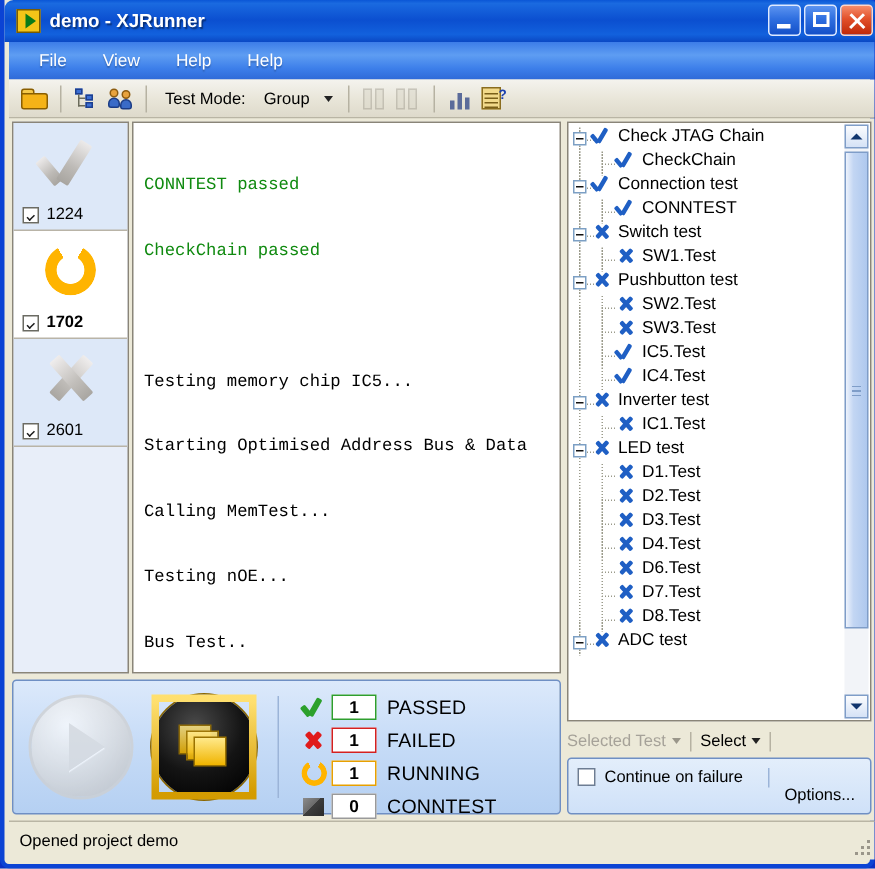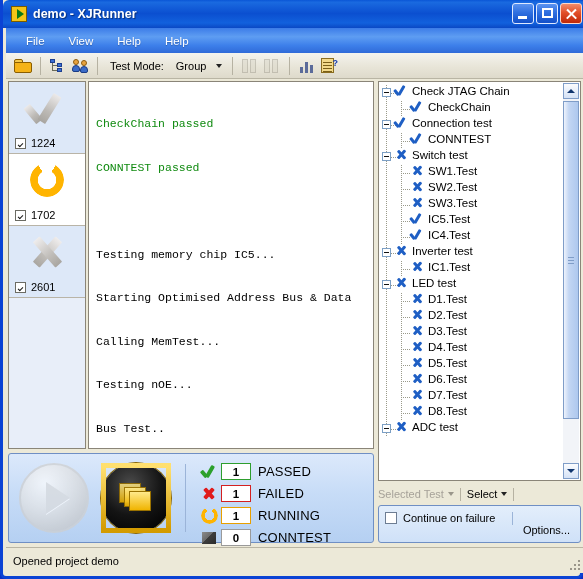--- a/index.html
+++ b/index.html
@@ -114,21 +114,21 @@
     box-sizing:border-box;border:1px solid #8a8578;background:#e8eef9;
     overflow:hidden;
   }
   .thumb{
     position:relative;height:72px;box-sizing:border-box;
     border-bottom:1px solid #b9b4a7;background:#dde8f8;
   }
   .thumb.sel{background:#ffffff;}
   .thumb .art{position:absolute;left:0;top:0;width:76px;height:52px;display:flex;align-items:center;justify-content:center;}
   .thumb .lbl{position:absolute;left:6px;bottom:4px;display:flex;align-items:center;gap:5px;font-size:11px;color:#000;}
-  .thumb.sel .lbl{font-weight:normal;text-align:center;}
+  .thumb.sel .lbl{font-weight:bold;text-align:center;}
   .cbx{
     width:11px;height:11px;box-sizing:border-box;background:#fff;
     border:1px solid #6b6b63;position:relative;
   }
   .cbx:after{
     content:"";position:absolute;left:2px;top:4px;width:4px;height:2px;
     border-left:1.6px solid #1a1a1a;border-bottom:1.6px solid #1a1a1a;
     transform:rotate(-45deg);
   }
   
@@ -416,22 +416,22 @@
               </div>
           </div>
           <div class="lbl">
             <span class="cbx"></span>
             <span>2601</span>
           </div>
         </div>
       </div>
 
       <div class="console">
+        <div class="ok">CONNTEST passed</div>
         <div class="ok">CheckChain passed</div>
-        <div class="ok">CONNTEST passed</div>
         <div>&nbsp;</div>
         <div>Testing memory chip IC5...</div>
         <div>Starting Optimised Address Bus &amp; Data</div>
         <div>Calling MemTest...</div>
         <div>Testing nOE...</div>
         <div>Bus Test..</div>
       </div>
     </div>
 
     <div class="ctrlpanel">
@@ -543,86 +543,96 @@
               <span class="dotline" style="left: 22px; top: 0px; height: 16px;"></span>
               <span class="dotline h" style="left: 22px; top: 8px;"></span>
               <span class="bx" style="margin-left: 32px;">
                 <span class="a"></span>
                 <span class="b"></span>
               </span>
               <span class="tlabel2">SW1.Test</span>
             </div>
             <div class="trow">
               <span class="dotline" style="left: 7px; top: 0px; height: 16px;"></span>
-              <span class="dotline" style="left: 22px; top: 0px; height: 16px;"></span>
-              <span class="dotline h" style="left: 22px; top: 8px;"></span>
-              <span class="bx" style="margin-left: 32px;">
-                <span class="a"></span>
-                <span class="b"></span>
-              </span>
-              <span class="tlabel2">SW2.Test</span>
-            </div>
-            <div class="trow">
-              <span class="dotline" style="left: 7px; top: 0px; height: 16px;"></span>
-              <span class="dotline" style="left: 22px; top: 0px; height: 16px;"></span>
-              <span class="dotline h" style="left: 22px; top: 8px;"></span>
-              <span class="bx" style="margin-left: 32px;">
-                <span class="a"></span>
-                <span class="b"></span>
-              </span>
-              <span class="tlabel2">SW3.Test</span>
-            </div>
-            <div class="trow">
-              <span class="dotline" style="left: 7px; top: 0px; height: 16px;"></span>
-              <span class="dotline" style="left: 22px; top: 0px; height: 16px;"></span>
-              <span class="dotline h" style="left: 22px; top: 8px;"></span>
-              <span class="bchk" style="margin-left: 32px;">
-                <span class="a"></span>
-                <span class="b"></span>
-              </span>
-              <span class="tlabel2">IC5.Test</span>
-            </div>
-            <div class="trow">
-              <span class="dotline" style="left: 7px; top: 0px; height: 16px;"></span>
-              <span class="dotline" style="left: 22px; top: 0px; height: 16px;"></span>
-              <span class="dotline h" style="left: 22px; top: 8px;"></span>
-              <span class="bchk" style="margin-left: 32px;">
-                <span class="a"></span>
-                <span class="b"></span>
-              </span>
-              <span class="tlabel2">IC4.Test</span>
-            </div>
-            <div class="trow">
-              <span class="dotline" style="left: 7px; top: 0px; height: 16px;"></span>
               <span class="dotline h" style="left: 12px; top: 8px;"></span>
               <span class="expander" style="left: 3px; top: 3px;"></span>
               <span class="bx" style="margin-left: 16px;">
                 <span class="a"></span>
                 <span class="b"></span>
               </span>
-              <span class="tlabel2">Inverter test</span>
-            </div>
-            <div class="trow">
-              <span class="dotline" style="left: 7px; top: 0px; height: 16px;"></span>
-              <span class="dotline" style="left: 22px; top: 0px; height: 16px;"></span>
-              <span class="dotline h" style="left: 22px; top: 8px;"></span>
-              <span class="bx" style="margin-left: 32px;">
-                <span class="a"></span>
-                <span class="b"></span>
-              </span>
-              <span class="tlabel2">IC1.Test</span>
+              <span class="tlabel2">Pushbutton test</span>
+            </div>
+            <div class="trow">
+              <span class="dotline" style="left: 7px; top: 0px; height: 16px;"></span>
+              <span class="dotline" style="left: 22px; top: 0px; height: 16px;"></span>
+              <span class="dotline h" style="left: 22px; top: 8px;"></span>
+              <span class="bx" style="margin-left: 32px;">
+                <span class="a"></span>
+                <span class="b"></span>
+              </span>
+              <span class="tlabel2">SW2.Test</span>
+            </div>
+            <div class="trow">
+              <span class="dotline" style="left: 7px; top: 0px; height: 16px;"></span>
+              <span class="dotline" style="left: 22px; top: 0px; height: 16px;"></span>
+              <span class="dotline h" style="left: 22px; top: 8px;"></span>
+              <span class="bx" style="margin-left: 32px;">
+                <span class="a"></span>
+                <span class="b"></span>
+              </span>
+              <span class="tlabel2">SW3.Test</span>
+            </div>
+            <div class="trow">
+              <span class="dotline" style="left: 7px; top: 0px; height: 16px;"></span>
+              <span class="dotline" style="left: 22px; top: 0px; height: 16px;"></span>
+              <span class="dotline h" style="left: 22px; top: 8px;"></span>
+              <span class="bchk" style="margin-left: 32px;">
+                <span class="a"></span>
+                <span class="b"></span>
+              </span>
+              <span class="tlabel2">IC5.Test</span>
+            </div>
+            <div class="trow">
+              <span class="dotline" style="left: 7px; top: 0px; height: 16px;"></span>
+              <span class="dotline" style="left: 22px; top: 0px; height: 16px;"></span>
+              <span class="dotline h" style="left: 22px; top: 8px;"></span>
+              <span class="bchk" style="margin-left: 32px;">
+                <span class="a"></span>
+                <span class="b"></span>
+              </span>
+              <span class="tlabel2">IC4.Test</span>
             </div>
             <div class="trow">
               <span class="dotline" style="left: 7px; top: 0px; height: 16px;"></span>
               <span class="dotline h" style="left: 12px; top: 8px;"></span>
               <span class="expander" style="left: 3px; top: 3px;"></span>
               <span class="bx" style="margin-left: 16px;">
                 <span class="a"></span>
                 <span class="b"></span>
               </span>
+              <span class="tlabel2">Inverter test</span>
+            </div>
+            <div class="trow">
+              <span class="dotline" style="left: 7px; top: 0px; height: 16px;"></span>
+              <span class="dotline" style="left: 22px; top: 0px; height: 16px;"></span>
+              <span class="dotline h" style="left: 22px; top: 8px;"></span>
+              <span class="bx" style="margin-left: 32px;">
+                <span class="a"></span>
+                <span class="b"></span>
+              </span>
+              <span class="tlabel2">IC1.Test</span>
+            </div>
+            <div class="trow">
+              <span class="dotline" style="left: 7px; top: 0px; height: 16px;"></span>
+              <span class="dotline h" style="left: 12px; top: 8px;"></span>
+              <span class="expander" style="left: 3px; top: 3px;"></span>
+              <span class="bx" style="margin-left: 16px;">
+                <span class="a"></span>
+                <span class="b"></span>
+              </span>
               <span class="tlabel2">LED test</span>
             </div>
             <div class="trow">
               <span class="dotline" style="left: 7px; top: 0px; height: 16px;"></span>
               <span class="dotline" style="left: 22px; top: 0px; height: 16px;"></span>
               <span class="dotline h" style="left: 22px; top: 8px;"></span>
               <span class="bx" style="margin-left: 32px;">
                 <span class="a"></span>
                 <span class="b"></span>
               </span>
@@ -650,30 +660,20 @@
             </div>
             <div class="trow">
               <span class="dotline" style="left: 7px; top: 0px; height: 16px;"></span>
               <span class="dotline" style="left: 22px; top: 0px; height: 16px;"></span>
               <span class="dotline h" style="left: 22px; top: 8px;"></span>
               <span class="bx" style="margin-left: 32px;">
                 <span class="a"></span>
                 <span class="b"></span>
               </span>
               <span class="tlabel2">D4.Test</span>
-            </div>
-            <div class="trow">
-              <span class="dotline" style="left: 7px; top: 0px; height: 16px;"></span>
-              <span class="dotline" style="left: 22px; top: 0px; height: 16px;"></span>
-              <span class="dotline h" style="left: 22px; top: 8px;"></span>
-              <span class="bx" style="margin-left: 32px;">
-                <span class="a"></span>
-                <span class="b"></span>
-              </span>
-              <span class="tlabel2">D5.Test</span>
             </div>
             <div class="trow">
               <span class="dotline" style="left: 7px; top: 0px; height: 16px;"></span>
               <span class="dotline" style="left: 22px; top: 0px; height: 16px;"></span>
               <span class="dotline h" style="left: 22px; top: 8px;"></span>
               <span class="bx" style="margin-left: 32px;">
                 <span class="a"></span>
                 <span class="b"></span>
               </span>
               <span class="tlabel2">D6.Test</span>

